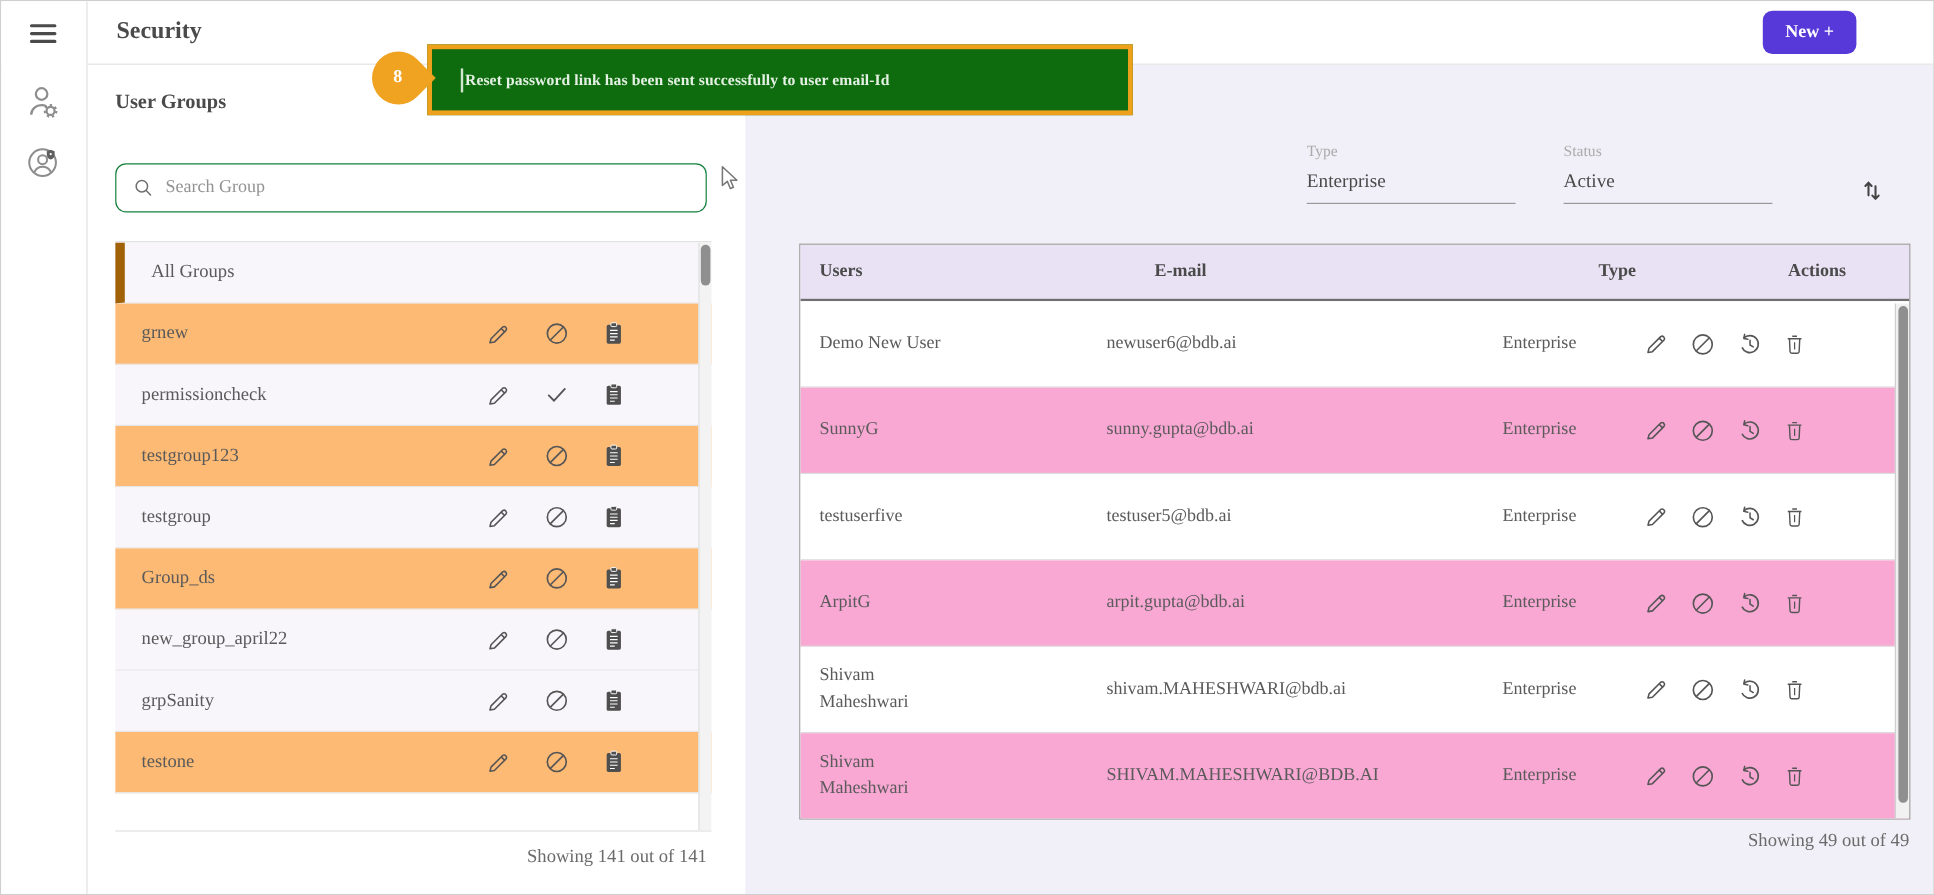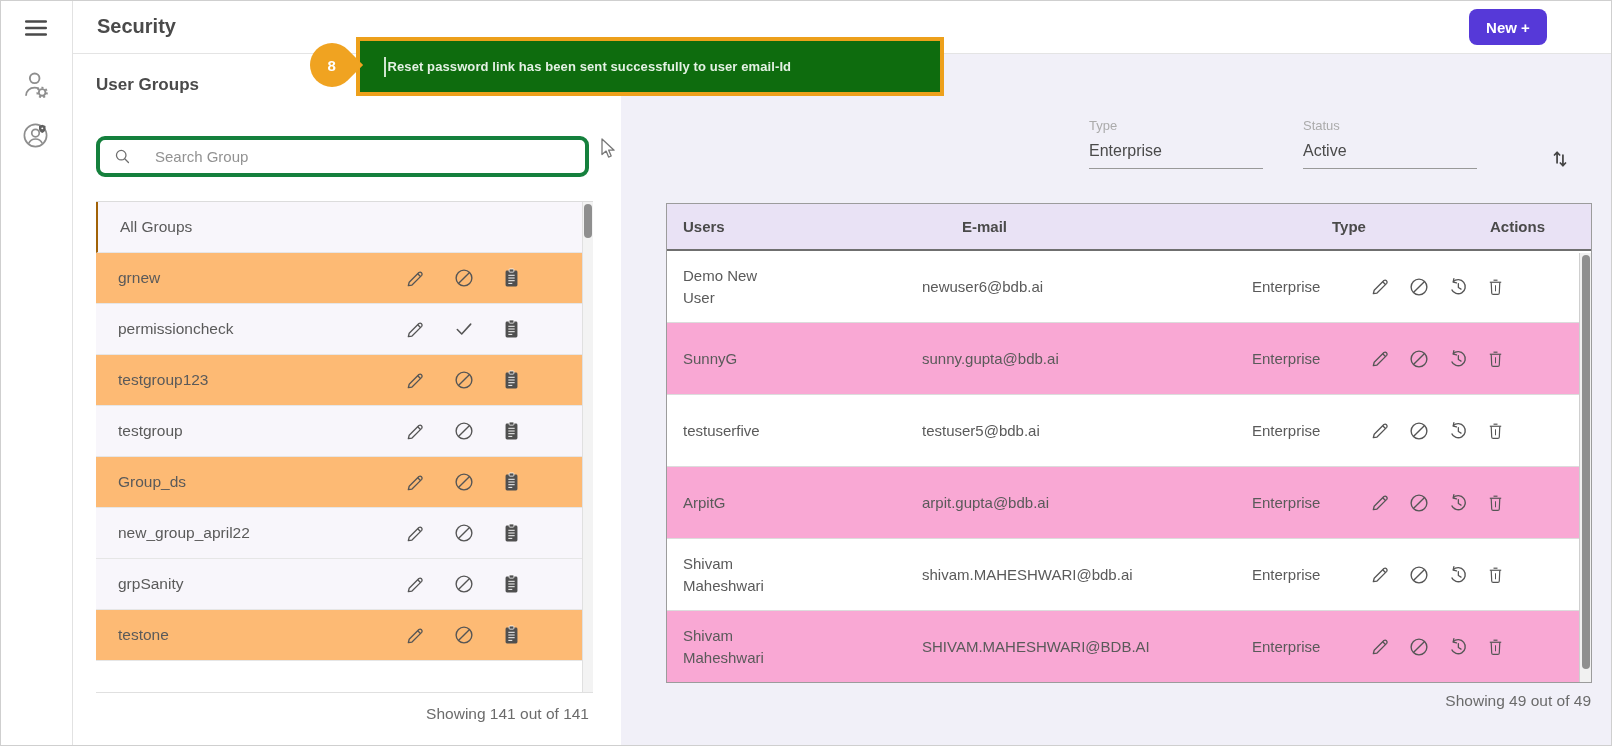--- a/index.html
+++ b/index.html
@@ -1,19 +1,19 @@
 <!DOCTYPE html>
 <html><head>
 <meta charset="utf-8">
 <style>
   * { margin:0; padding:0; box-sizing:border-box; }
   html,body { background:#e8e8e8; }
   .app {
     position:relative; width:1612px; height:746px; background:#ffffff;
-    font-family:Liberation Sans, sans-serif; overflow:hidden;
+    font-family:Liberation Serif, serif; overflow:hidden;
     border:1px solid #cfcfcf; color:#4a4a4a;
   }
 
   
   .topbar { position:absolute; left:0; top:0; width:1612px; height:52px; background:#fff; }
   .hdr-divider { position:absolute; left:0; top:52px; width:1612px; height:1px; background:#e4e4e4; z-index:2; }
   .page-title { position:absolute; left:96px; top:14px; font-size:20px; font-weight:700; color:#4a4a4a; }
   .new-btn {
     position:absolute; left:1468px; top:8px; width:78px; height:36px;
     background:#5639D8; color:#fff; border:none; border-radius:8px;
@@ -25,42 +25,42 @@
   .sidebar button { background:none; border:none; cursor:pointer; display:block; }
   .hamburger { position:absolute; left:19px; top:14px; }
   .side-ic-1 { position:absolute; left:19px; top:68px; }
   .side-ic-2 { position:absolute; left:20px; top:120px; }
 
   
   .right-bg { position:absolute; left:620px; top:53px; width:992px; height:693px; background:#F1F0F8; }
 
   
   .search-box {
-    position:absolute; height:41px; background:#fff; border:4px solid #15803d;
-    border-radius:9px; display:flex; align-items:center; padding:0 14px; gap:24px;
+    position:absolute; height:41px; background:#fff; border:1px solid #15803d;
+    border-radius:9px; display:flex; align-items:center; padding:0 14px; gap:10px;
   }
   .search-box input {
     border:none; outline:none; flex:1; font-family:inherit; font-size:15px; color:#5a5a5a; background:transparent;
   }
   .search-box input::placeholder { color:#929292; }
   .search-group { left:95px; top:135px; width:493px; }
   .search-user  { left:663px; top:135px; width:375px; height:43px; }
 
   
   .groups-heading { position:absolute; left:95px; top:74px; font-size:17px; font-weight:700; color:#4a4a4a; }
   .group-list {
     position:absolute; left:95px; top:200px; width:497px; height:492px;
     background:#fff; border-top:1px solid #dcdcdc; border-bottom:1px solid #e0e0e0; overflow:hidden;
   }
   .group-row {
     height:51px; display:flex; align-items:center; padding:0 0 0 22px;
     border-bottom:1px solid #e6e6e6; background:#fdba74;
   }
   .group-row.alt { background:#F8F6FB; }
-  .group-row.selected { border-left:2px solid #a16207; }
+  .group-row.selected { border-left:8px solid #a16207; }
   .group-name { font-size:15.5px; color:#5a5a5a; white-space:nowrap; }
   .row-actions { display:flex; align-items:center; gap:27px; margin-left:auto; padding-right:72px; }
   .row-actions button, .acts button { background:none; border:none; cursor:pointer; display:flex; align-items:center; }
   .vscroll { position:absolute; right:0; top:0; bottom:0; width:11px; background:#f3f3f3; border-left:1px solid #e0e0e0; }
   .vscroll .thumb { position:absolute; right:1px; width:8px; background:#8f8f8f; border-radius:4px; }
   .thumb.t-top { top:2px; height:34px; }
   .groups-footer { position:absolute; left:95px; top:704px; width:493px; text-align:right; font-size:15.5px; color:#6b6b6b; }
 
   
   .filter { position:absolute; top:117px; width:174px; }

